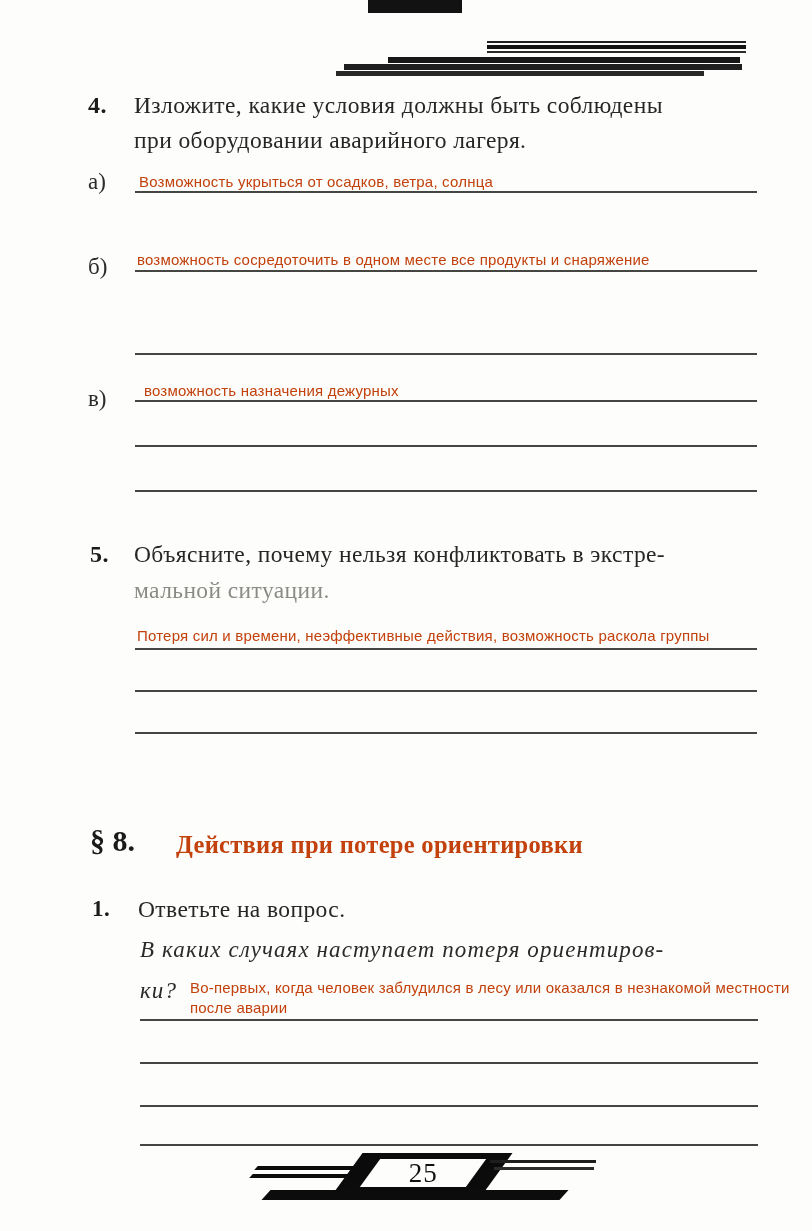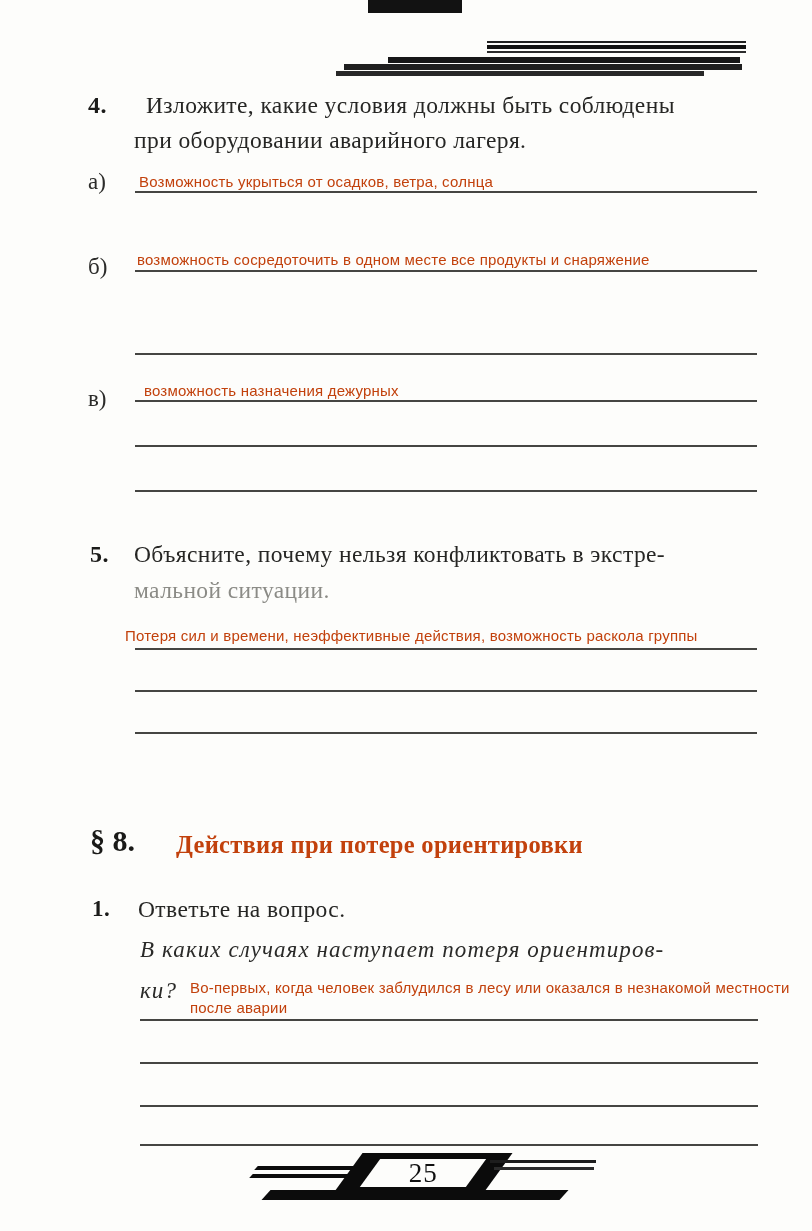--- a/index.html
+++ b/index.html
@@ -61,42 +61,42 @@
 
   <div class="bar" style="left:368px; top:0; width:94px; height:13px;"></div>
   <div class="bar" style="left:487px; top:41px; width:259px; height:2px; background:#222;"></div>
   <div class="bar" style="left:487px; top:45px; width:259px; height:4px;"></div>
   <div class="bar" style="left:487px; top:51px; width:259px; height:2px; background:#2c2c2c;"></div>
   <div class="bar" style="left:388px; top:57px; width:352px; height:6px; background:#171717;"></div>
   <div class="bar" style="left:344px; top:64px; width:398px; height:6px; background:#1f1f1f;"></div>
   <div class="bar" style="left:336px; top:71px; width:368px; height:5px; background:#282828;"></div>
 
   <div class="qnum" style="left:88px; top:92px;">4.</div>
-  <div class="qline" style="left:146px; top:92px;">Изложите, какие условия должны быть соблюдены</div>
+  <div class="qline" style="left:134px; top:92px;">Изложите, какие условия должны быть соблюдены</div>
   <div class="qline" style="left:134px; top:127px;">при оборудовании аварийного лагеря.</div>
 
   <div class="itlabel" style="left:88px; top:169px;">а)</div>
   <div class="ans" style="left:139px; top:173px;">Возможность укрыться от осадков, ветра, солнца</div>
   <div class="rule" style="left:135px; top:191px; width:622px;"></div>
 
   <div class="itlabel" style="left:88px; top:254px;">б)</div>
   <div class="ans" style="left:137px; top:251px;">возможность сосредоточить в одном месте все продукты и снаряжение</div>
   <div class="rule" style="left:135px; top:270px; width:622px;"></div>
   <div class="rule" style="left:135px; top:353px; width:622px;"></div>
 
   <div class="itlabel" style="left:88px; top:386px;">в)</div>
   <div class="ans" style="left:144px; top:382px;">возможность назначения дежурных</div>
   <div class="rule" style="left:135px; top:400px; width:622px;"></div>
   <div class="rule" style="left:135px; top:445px; width:622px;"></div>
   <div class="rule" style="left:135px; top:490px; width:622px;"></div>
 
   <div class="qnum" style="left:90px; top:541px;">5.</div>
   <div class="qline faded" style="left:134px; top:577px;">мальной ситуации.</div>
   <div class="qline" style="left:134px; top:541px;">Объясните, почему нельзя конфликтовать в экстре-</div>
-  <div class="ans" style="left:125px; top:627px;">Потеря сил и времени, неэффективные действия, возможность раскола группы</div>
+  <div class="ans" style="left:137px; top:627px;">Потеря сил и времени, неэффективные действия, возможность раскола группы</div>
   <div class="rule" style="left:135px; top:648px; width:622px;"></div>
   <div class="rule" style="left:135px; top:690px; width:622px;"></div>
   <div class="rule" style="left:135px; top:732px; width:622px;"></div>
 
   <div class="sec-mark" style="left:90px; top:824px;">§ 8.</div>
   <div class="sec-title" style="left:176px; top:831px;">Действия при потере ориентировки</div>
 
   <div class="qnum" style="left:92px; top:896px; font-size:23px;">1.</div>
   <div class="qline" style="left:138px; top:896px;text-align:center;">Ответьте на вопрос.</div>
   <div class="italic-q" style="left:140px; top:937px;">В каких случаях наступает потеря ориентиров-</div>

